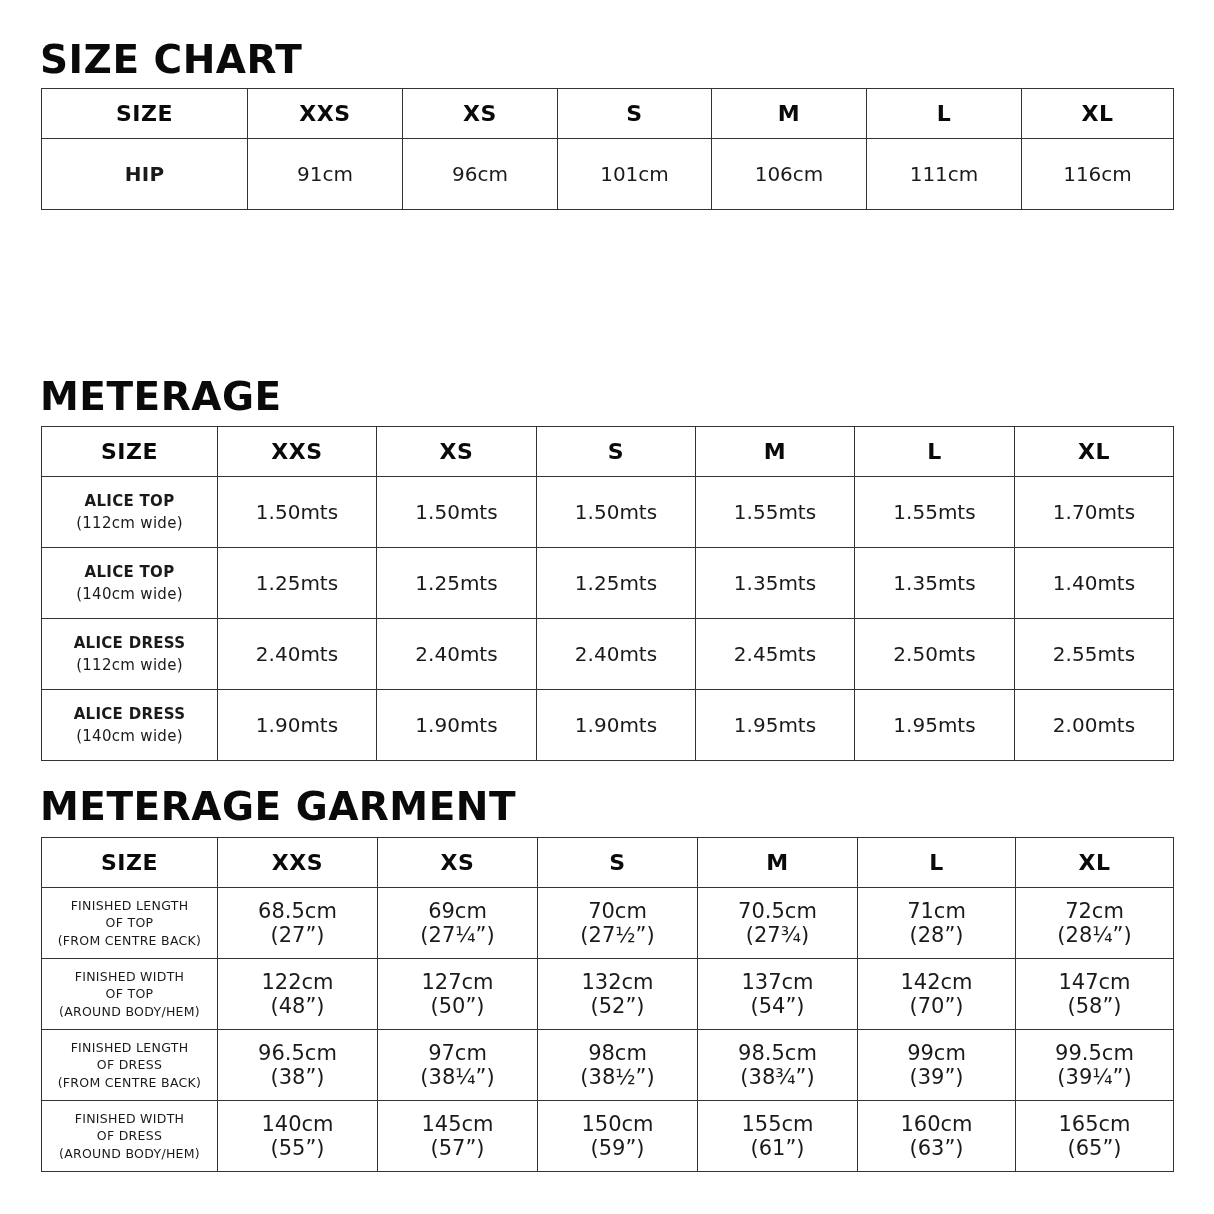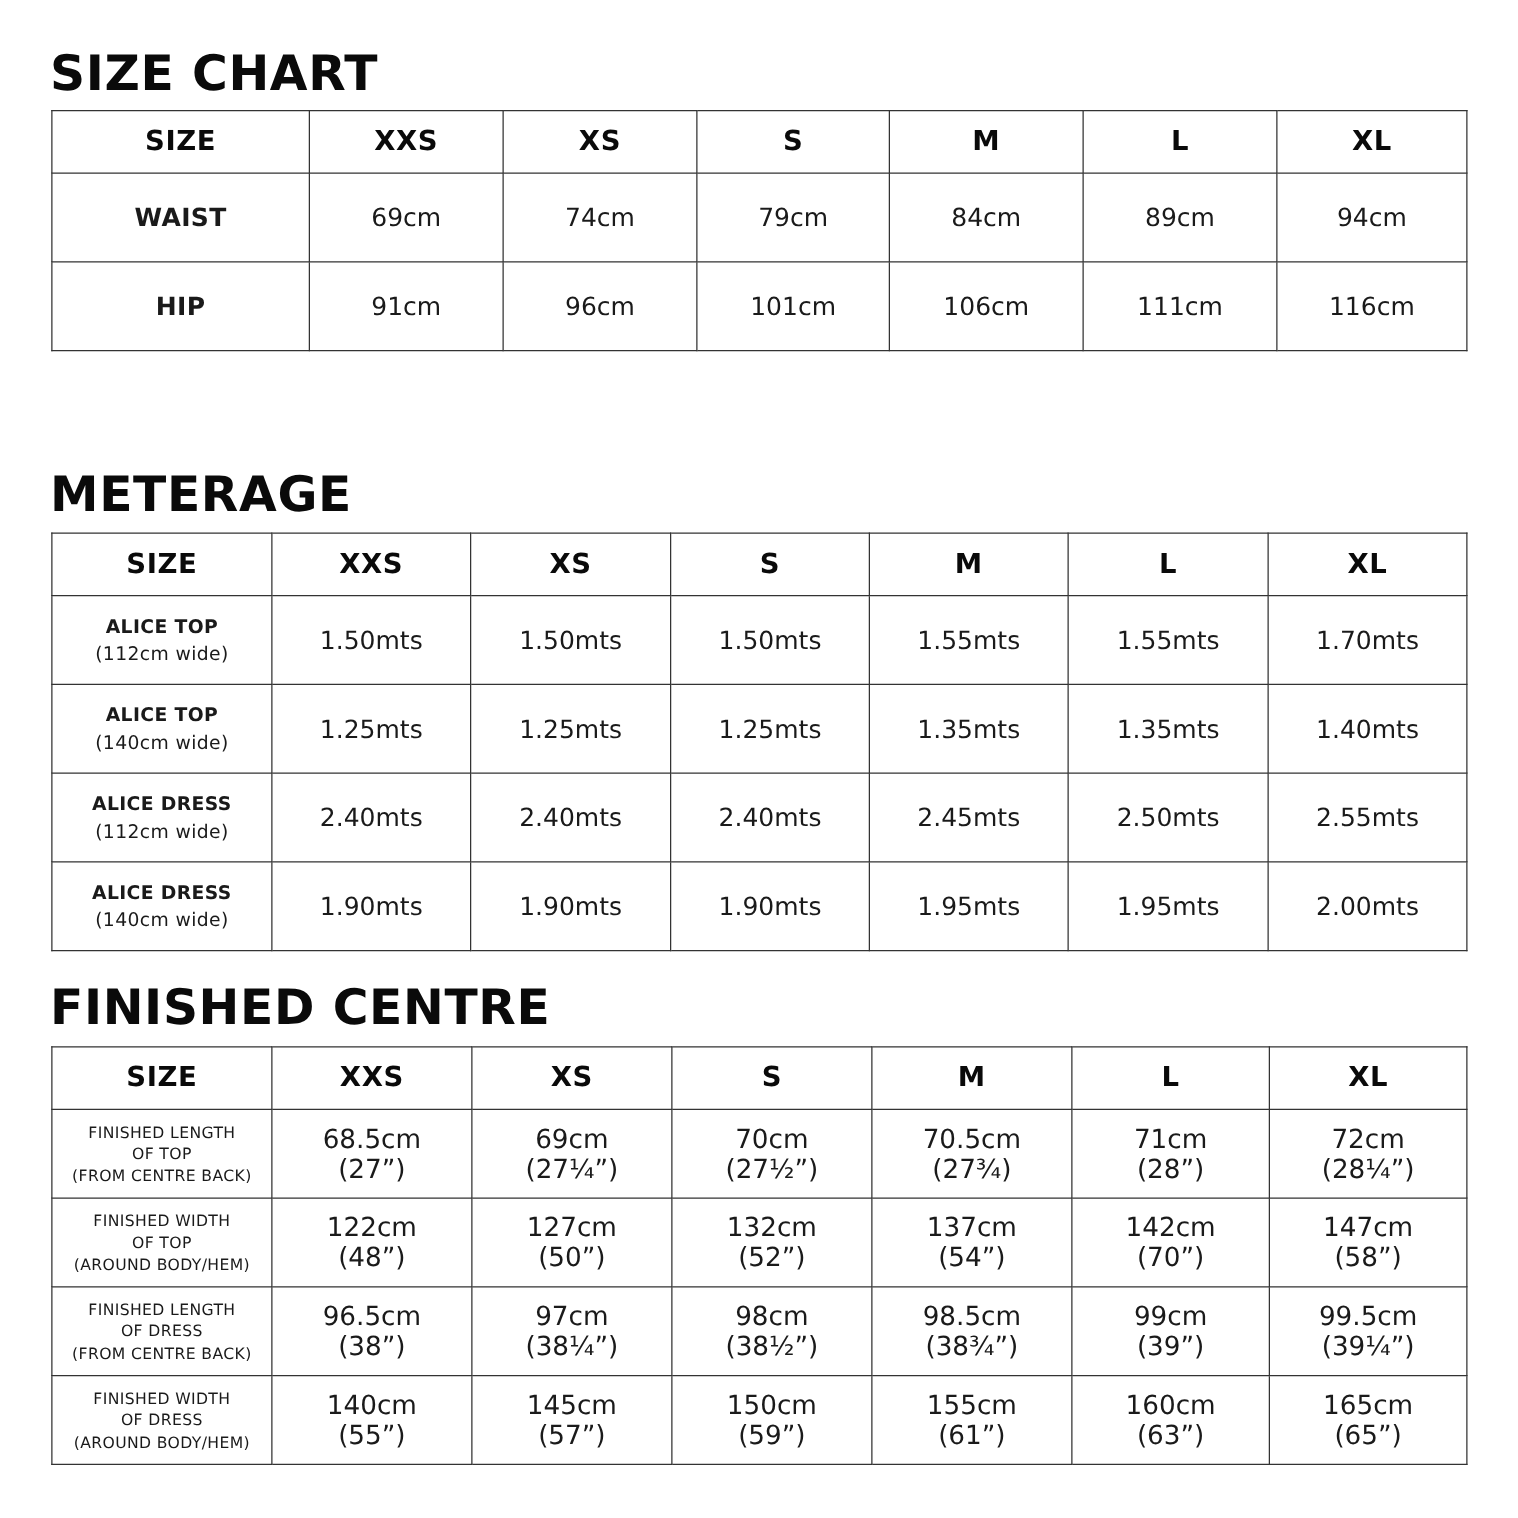--- a/index.html
+++ b/index.html
@@ -107,29 +107,20 @@
       <tr>
     <th>SIZE</th>
     <th>XXS</th>
     <th>XS</th>
     <th>S</th>
     <th>M</th>
     <th>L</th>
     <th>XL</th>
   </tr>
   <tr>
-    <td class="rowlabel">WAIST</td>
-    <td>69cm</td>
-    <td>74cm</td>
-    <td>79cm</td>
-    <td>84cm</td>
-    <td>89cm</td>
-    <td>94cm</td>
-  </tr>
-  <tr>
     <td class="rowlabel">HIP</td>
     <td>91cm</td>
     <td>96cm</td>
     <td>101cm</td>
     <td>106cm</td>
     <td>111cm</td>
     <td>116cm</td>
   </tr>
 </tbody>
   </table>
@@ -199,21 +190,21 @@
     <td>1.90mts</td>
     <td>1.90mts</td>
     <td>1.90mts</td>
     <td>1.95mts</td>
     <td>1.95mts</td>
     <td>2.00mts</td>
   </tr>
 </tbody>
   </table>
 
-<h1 id="title3" class="section-title">FINISHED CENTRE</h1>
+<h1 id="title3" class="section-title">METERAGE GARMENT</h1>
 <table id="t3" class="grid">
   <colgroup>
     <col style="width:176px">
       <col style="width:160px">
       <col style="width:160px">
       <col style="width:160px">
       <col style="width:160px">
       <col style="width:158px">
       <col style="width:158px">
   </colgroup>

